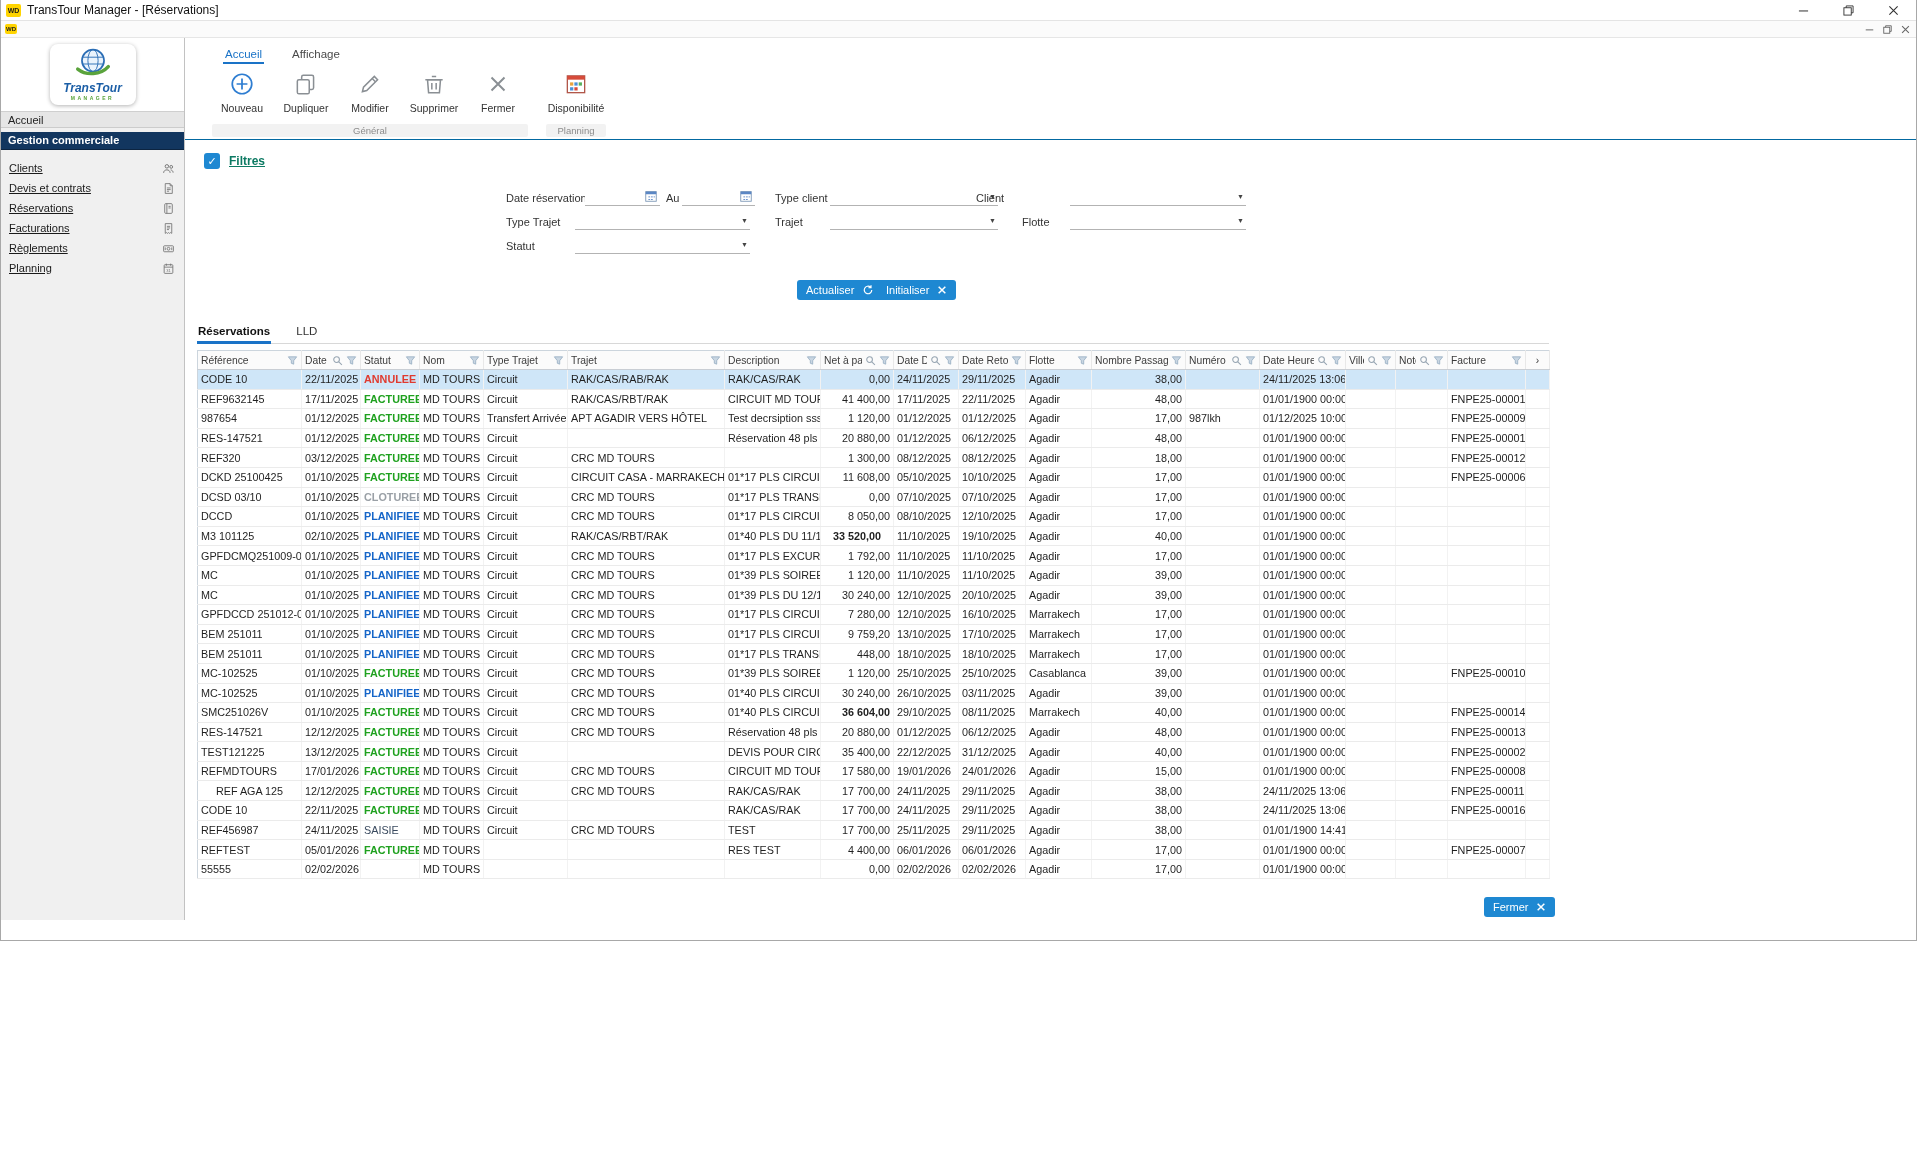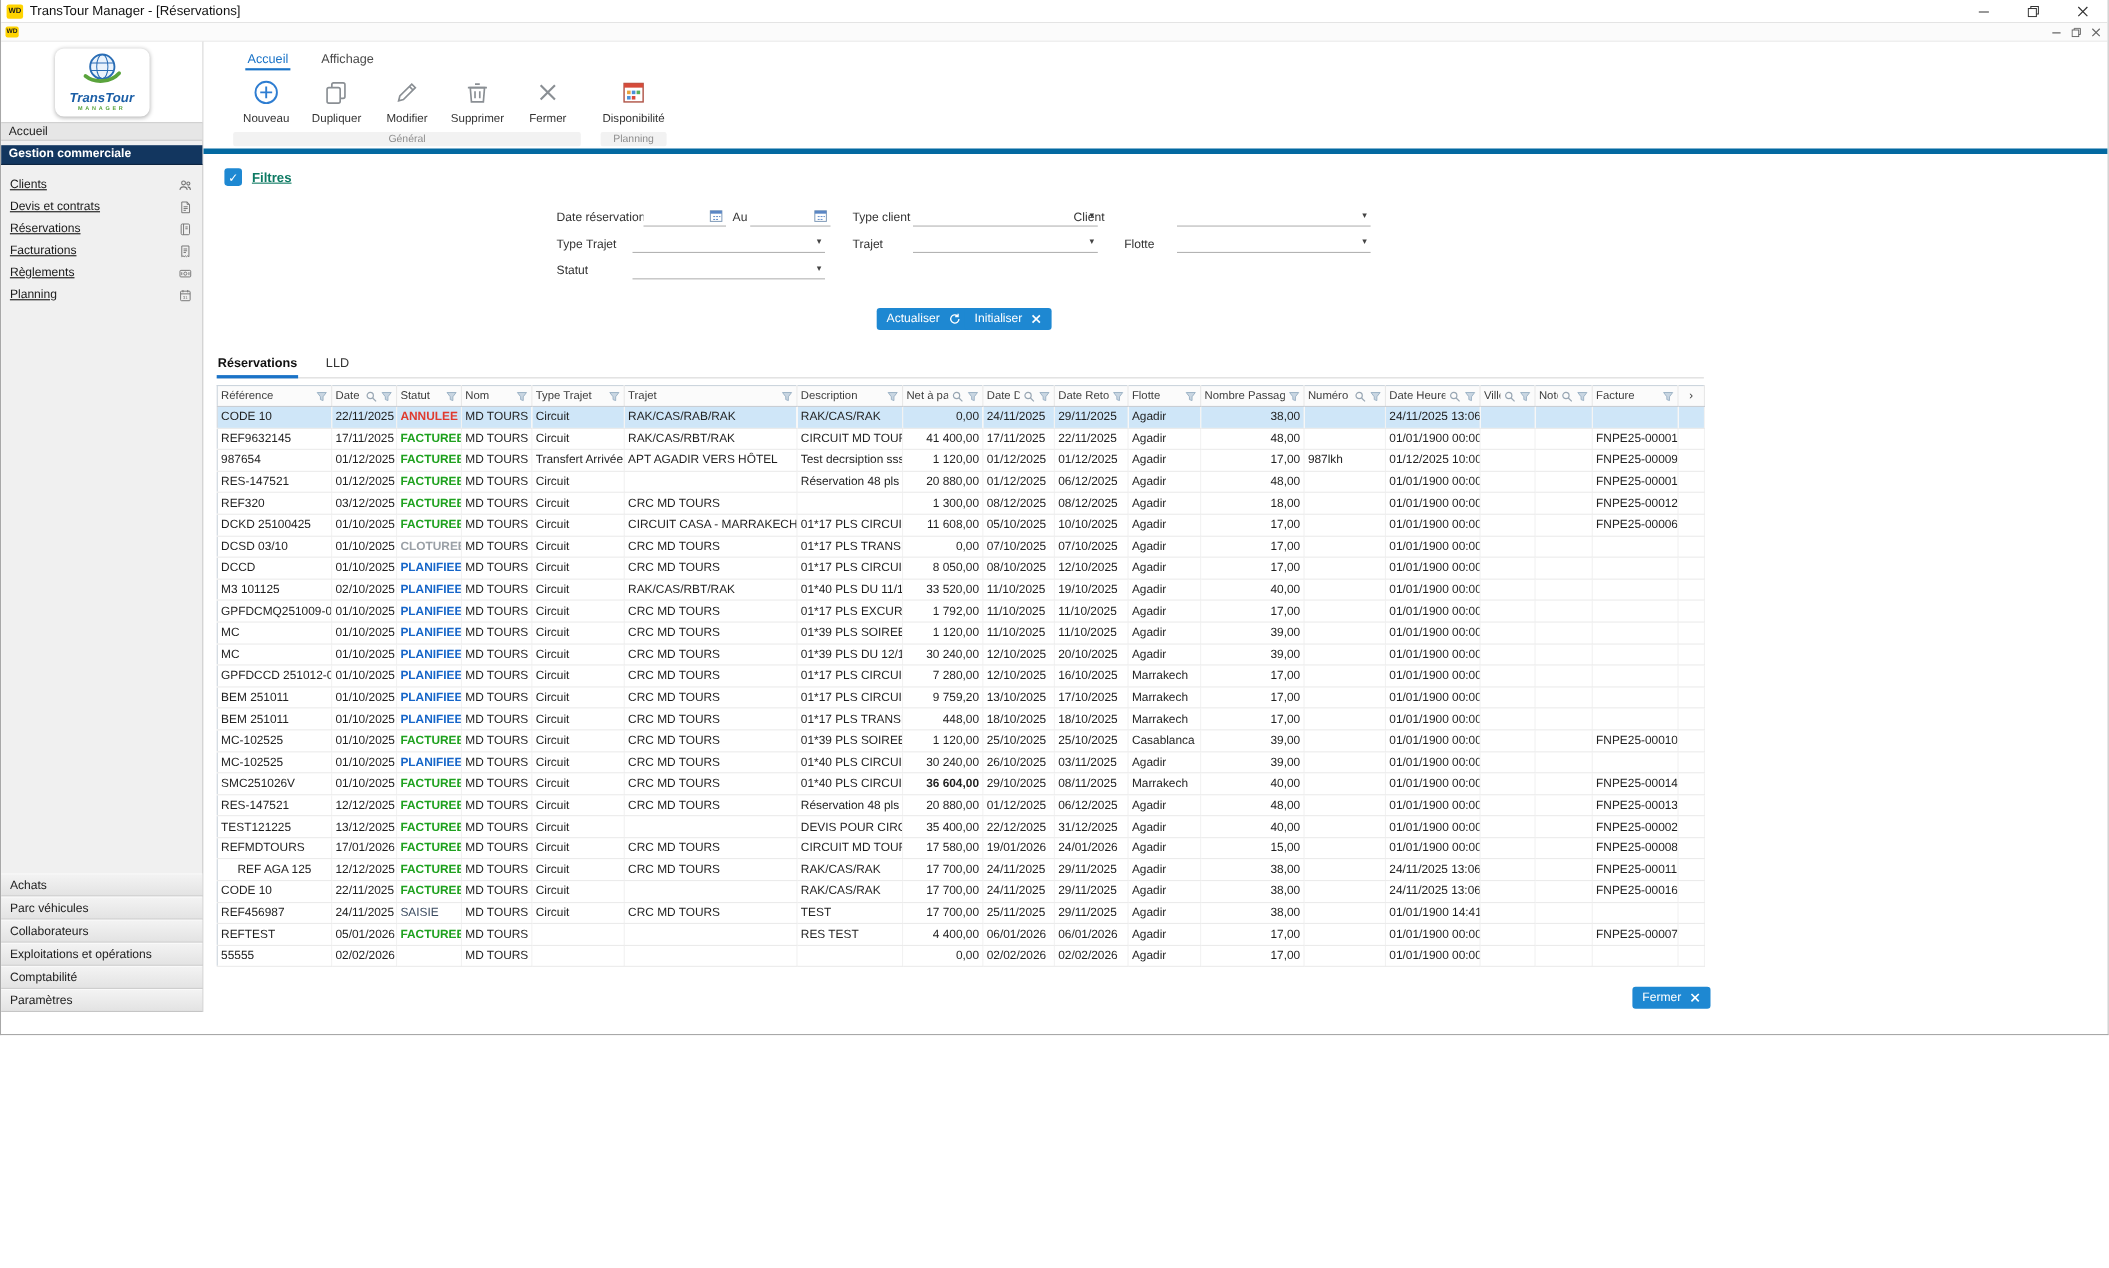--- a/index.html
+++ b/index.html
@@ -35,21 +35,21 @@
   .side-item-lbl{text-decoration:underline;color:#1a1a1a}
   .side-item-ic{margin-left:auto;opacity:.8;display:inline-flex}
   .side-spacer{flex:1}
   .side-bitem{height:21px;display:flex;align-items:center;padding:0 8px;color:#222;background:linear-gradient(#f3f3f3,#e3e3e3);border-top:1px solid #fafafa;border-bottom:1px solid #c5c5c5;cursor:pointer}
 
   
   .main{flex:1;position:relative;background:#fff}
   .ribbon-tabs{height:26px;display:flex;align-items:flex-end;padding-left:38px;gap:26px;font-size:11.5px}
   .rtab{padding:3px 2px 4px;color:#4a4a4a;cursor:pointer}
   .rtab.active{color:#1a73c7;border-bottom:2px solid #1a73c7;padding-bottom:2px}
-  .ribbon{height:76px;display:flex;align-items:stretch;padding-left:25px;border-bottom:5px solid #0369a1}
+  .ribbon{height:76px;display:flex;align-items:stretch;padding-left:25px;border-bottom:1px solid #0369a1}
   .ribbon-groups{display:flex;gap:14px}
   .rgroup{display:flex;flex-direction:column}
   .rgroup-row{display:flex;flex:1}
   .rbtn{width:64px;display:flex;flex-direction:column;align-items:center;padding-top:7px;gap:5px;font-size:10.5px;color:#333;cursor:pointer}
   .rbtn-ic{height:26px;display:flex;align-items:center}
   .rgroup-label{height:13px;line-height:13px;font-size:9.5px;color:#8c8c8c;text-align:center;background:#f2f2f2;border-radius:2px;margin:1px 2px 2px}
 
   
   .filters{position:relative;height:160px}
   .filters-head{position:absolute;left:19px;top:13px;display:flex;align-items:center;gap:9px}
@@ -198,28 +198,20 @@
             <span class="side-item-ic">
               <svg width="13" height="13" viewBox="0 0 24 24" fill="none" stroke="#555" stroke-width="1.6">
                 <rect x="4" y="5" width="16" height="16" rx="1.5"></rect>
                 <path d="M4 9.5h16M8 3v4M16 3v4"></path>
                 <text x="12" y="18.5" font-size="7.5" fill="#555" stroke="none" text-anchor="middle">31</text>
               </svg>
             </span>
           </div>
         </nav>
       <div class="side-spacer"></div>
-      <div class="side-bottom">
-          <div class="side-bitem">Achats</div>
-          <div class="side-bitem">Parc véhicules</div>
-          <div class="side-bitem">Collaborateurs</div>
-          <div class="side-bitem">Exploitations et opérations</div>
-          <div class="side-bitem">Comptabilité</div>
-          <div class="side-bitem">Paramètres</div>
-        </div>
     </aside>
 
     <main class="main">
 
       <div class="ribbon-tabs">
         <span class="rtab active">Accueil</span>
         <span class="rtab">Affichage</span>
       </div>
 
       <div class="ribbon">
@@ -771,21 +763,21 @@
               <td class="td-more"></td>
             </tr>
             <tr>
               <td style="text-align: left;">M3 101125</td>
               <td style="text-align: left;">02/10/2025</td>
               <td style="text-align: left; color: rgb(21, 101, 200); font-weight: bold;">PLANIFIEE</td>
               <td style="text-align: left;">MD TOURS</td>
               <td style="text-align: left;">Circuit</td>
               <td style="text-align: left;">RAK/CAS/RBT/RAK</td>
               <td style="text-align: left;">01*40 PLS DU 11/10 AU</td>
-              <td style="text-align: right;">33 520,00</td>
+              <td style="text-align: center; font-weight: bold;">33 520,00</td>
               <td style="text-align: left;">11/10/2025</td>
               <td style="text-align: left;">19/10/2025</td>
               <td style="text-align: left;">Agadir</td>
               <td style="text-align: right;">40,00</td>
               <td style="text-align: left;"></td>
               <td style="text-align: left;">01/01/1900 00:00:00</td>
               <td style="text-align: left;"></td>
               <td style="text-align: left;"></td>
               <td style="text-align: left;"></td>
               <td class="td-more"></td>

